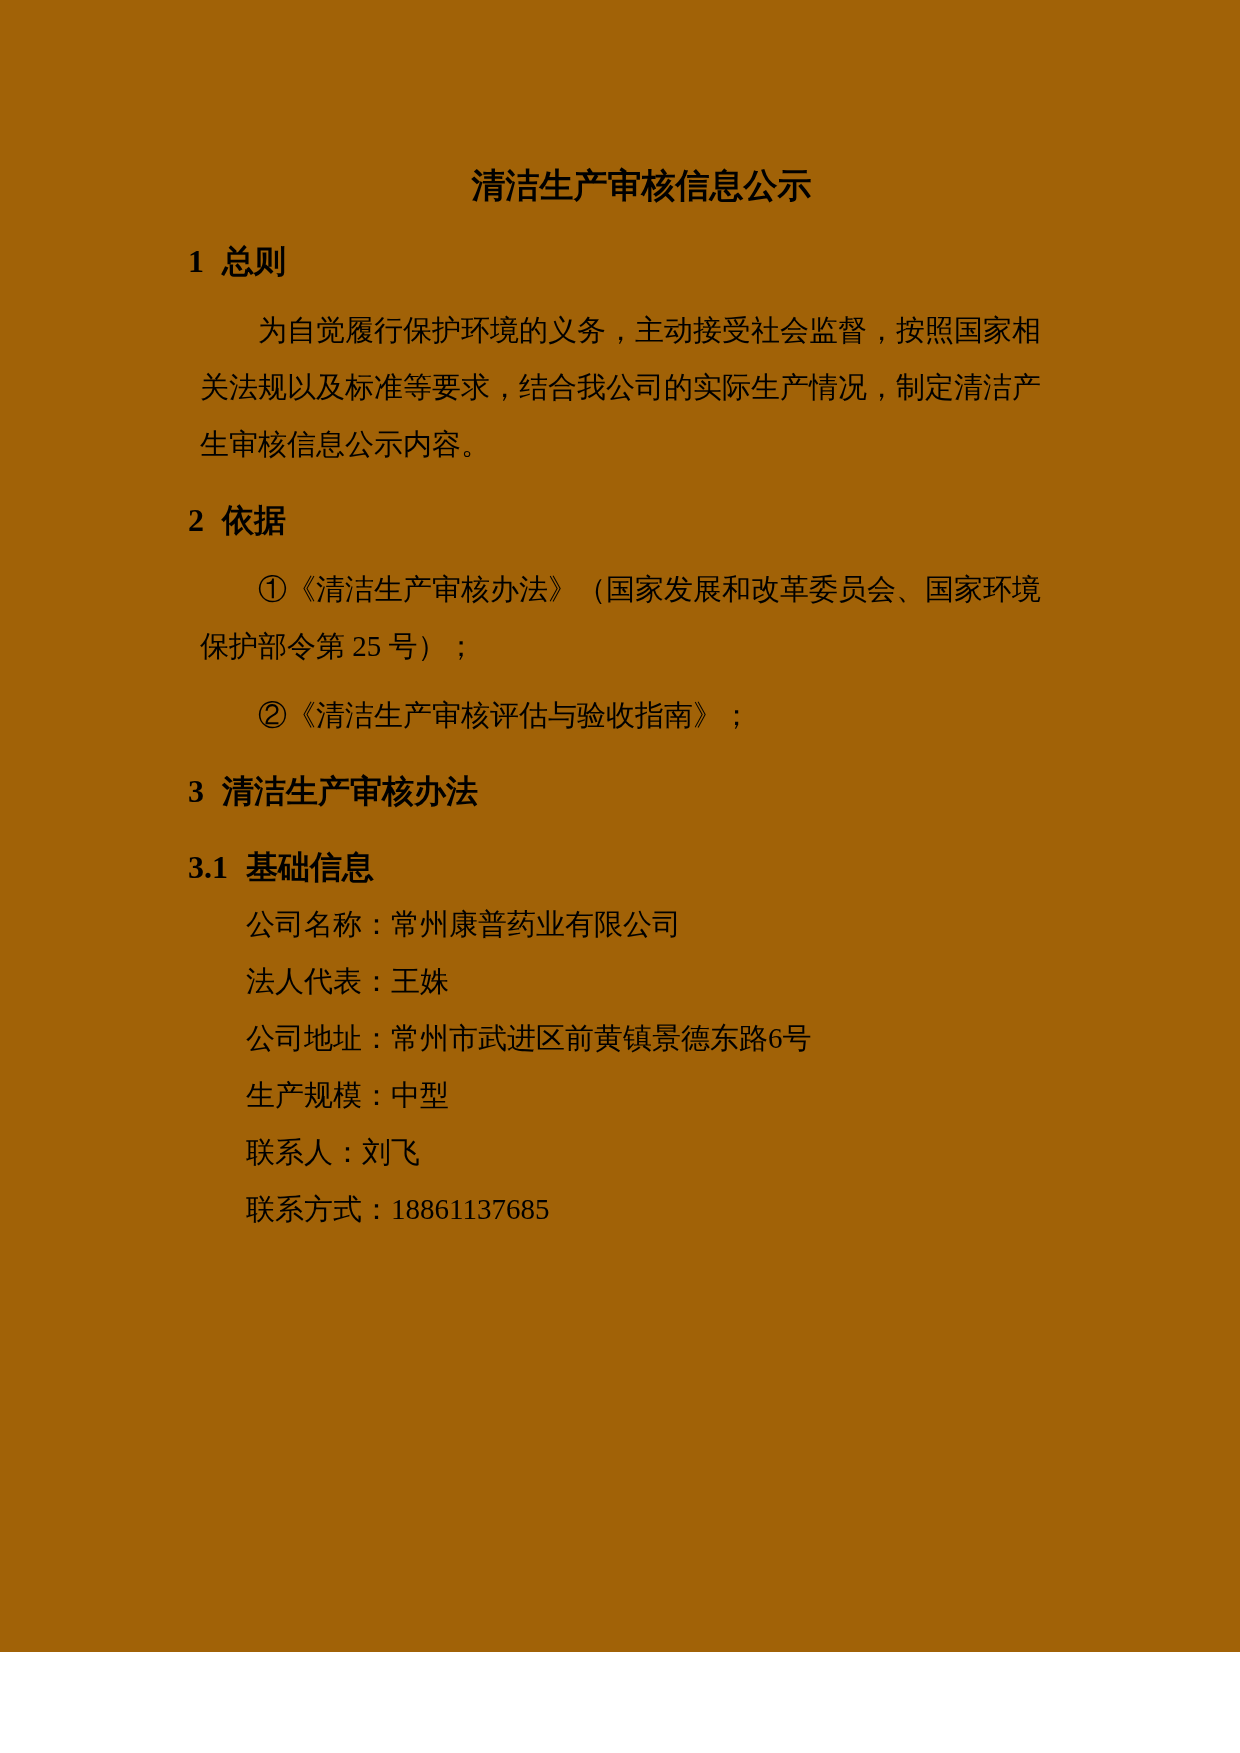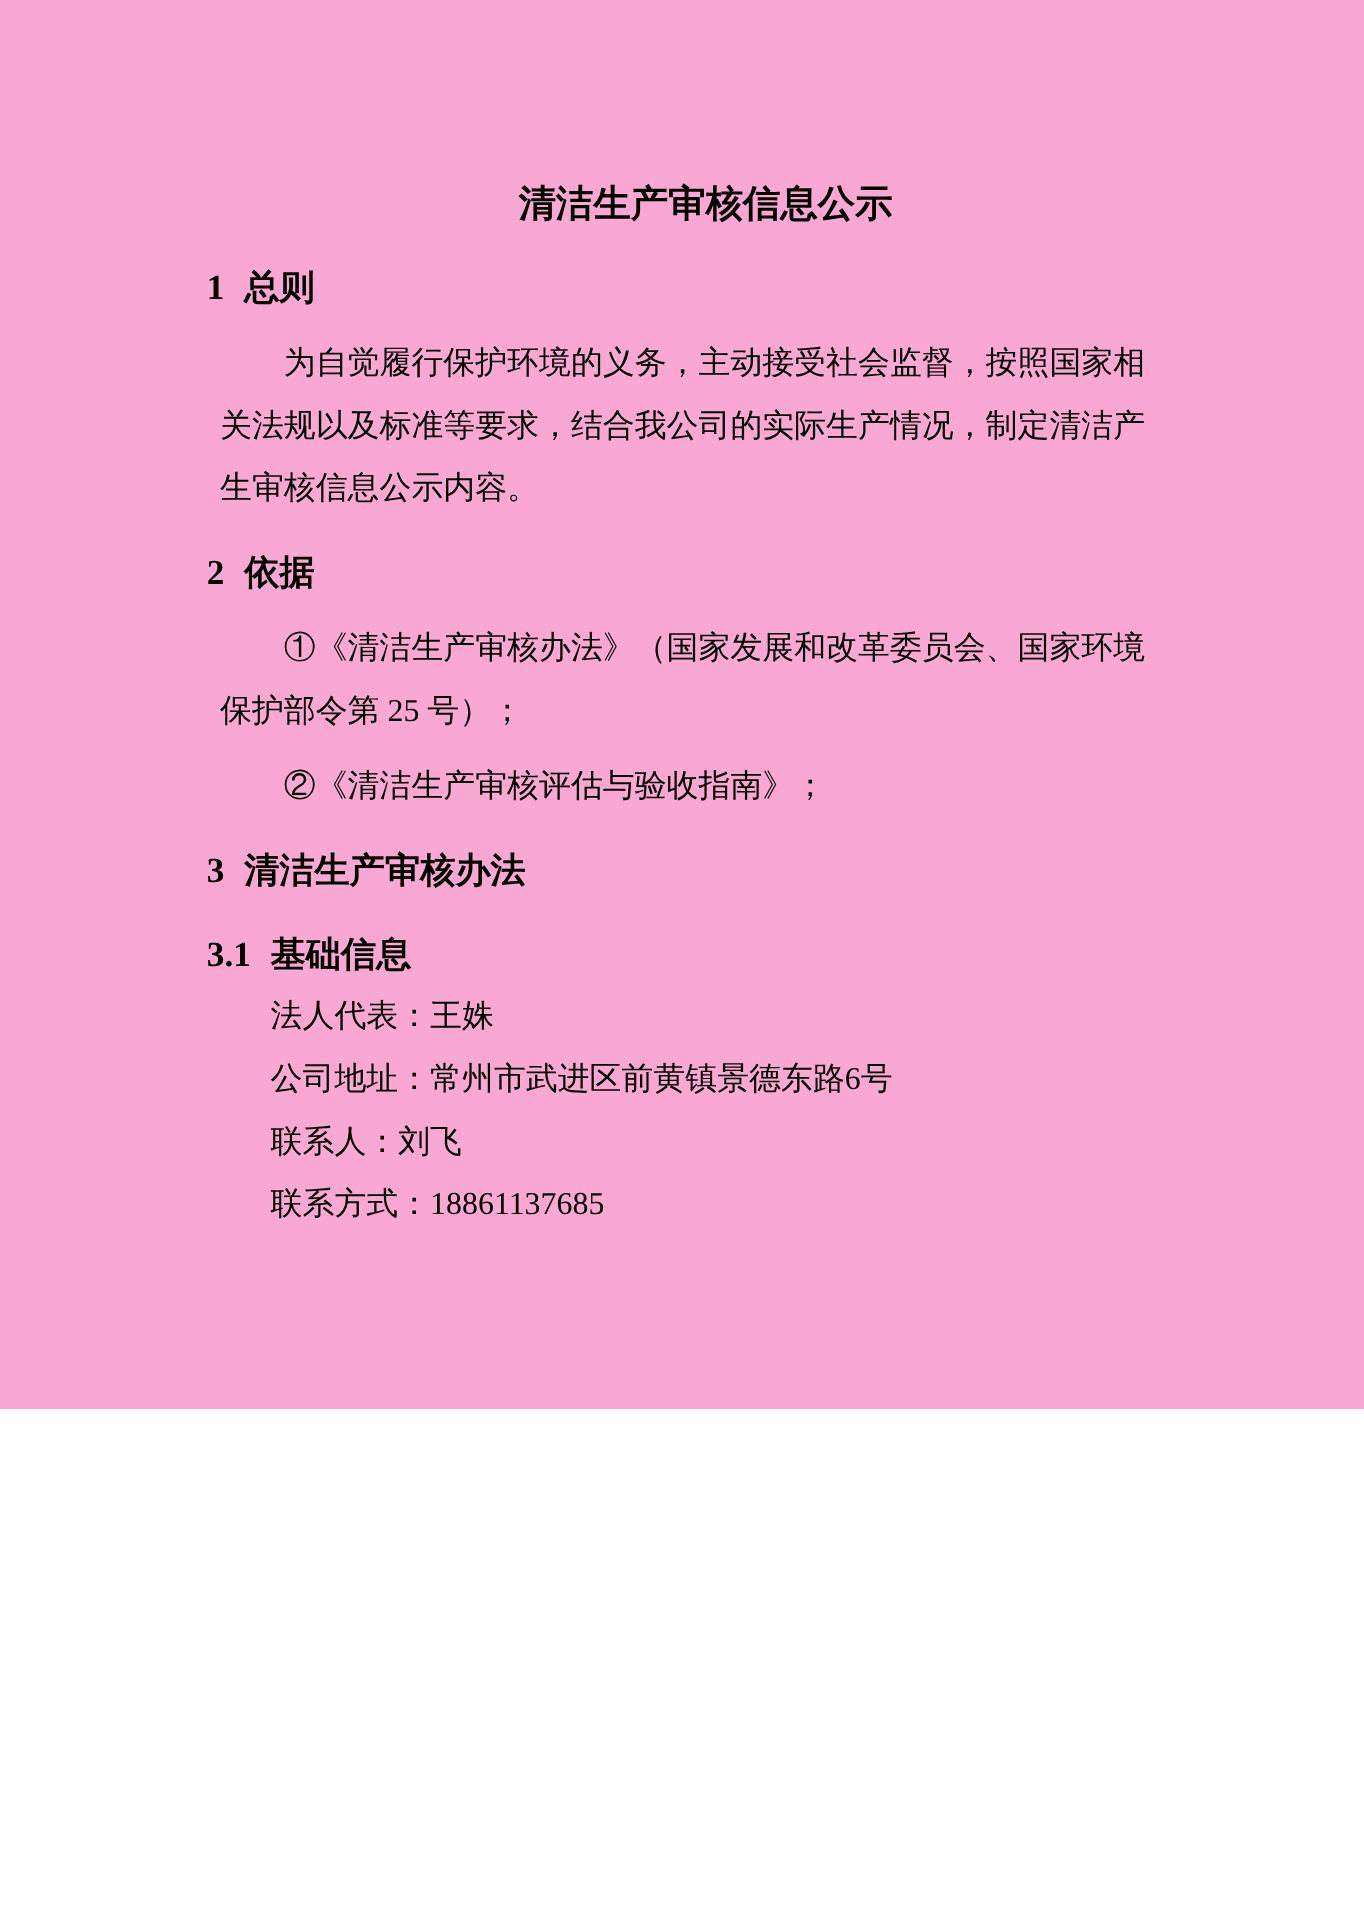--- a/index.html
+++ b/index.html
@@ -4,22 +4,22 @@
 <style>
   html, body {
     margin: 0;
     padding: 0;
     background: #ffffff;
   }
   .page {
     position: relative;
     box-sizing: border-box;
     width: 1240px;
-    height: 1281px;
-    background: #f9a8d4;
+    height: 1652px;
+    background: #a16207;
     color: #000000;
     padding: 157px 187px 0 188px;
     font-family: "Liberation Serif", "DejaVu Serif", serif;
     font-size: 29px;
     overflow: hidden;
   }
   .doc-title {
     margin: 0;
     font-size: 34px;
     font-weight: bold;
@@ -70,23 +70,25 @@
   <p class="body-para">②《清洁生产审核评估与验收指南》；</p>
 
   <div class="sec-heading">
     <span class="sec-num">3</span><span>清洁生产审核办法</span>
   </div>
 
   <div class="sec-heading">
     <span class="sec-num">3.1</span><span>基础信息</span>
   </div>
 
+  <p class="info-line"><span>公司名称：</span><span>常州康普药业有限公司</span></p>
 
   <p class="info-line"><span>法人代表：</span><span>王姝</span></p>
 
   <p class="info-line"><span>公司地址：</span><span>常州市武进区前黄镇景德东路6号</span></p>
 
+  <p class="info-line"><span>生产规模：</span><span>中型</span></p>
 
   <p class="info-line"><span>联系人：</span><span>刘飞</span></p>
 
   <p class="info-line"><span>联系方式：</span><span>18861137685</span></p>
 
 </div>
 
 </body></html>

